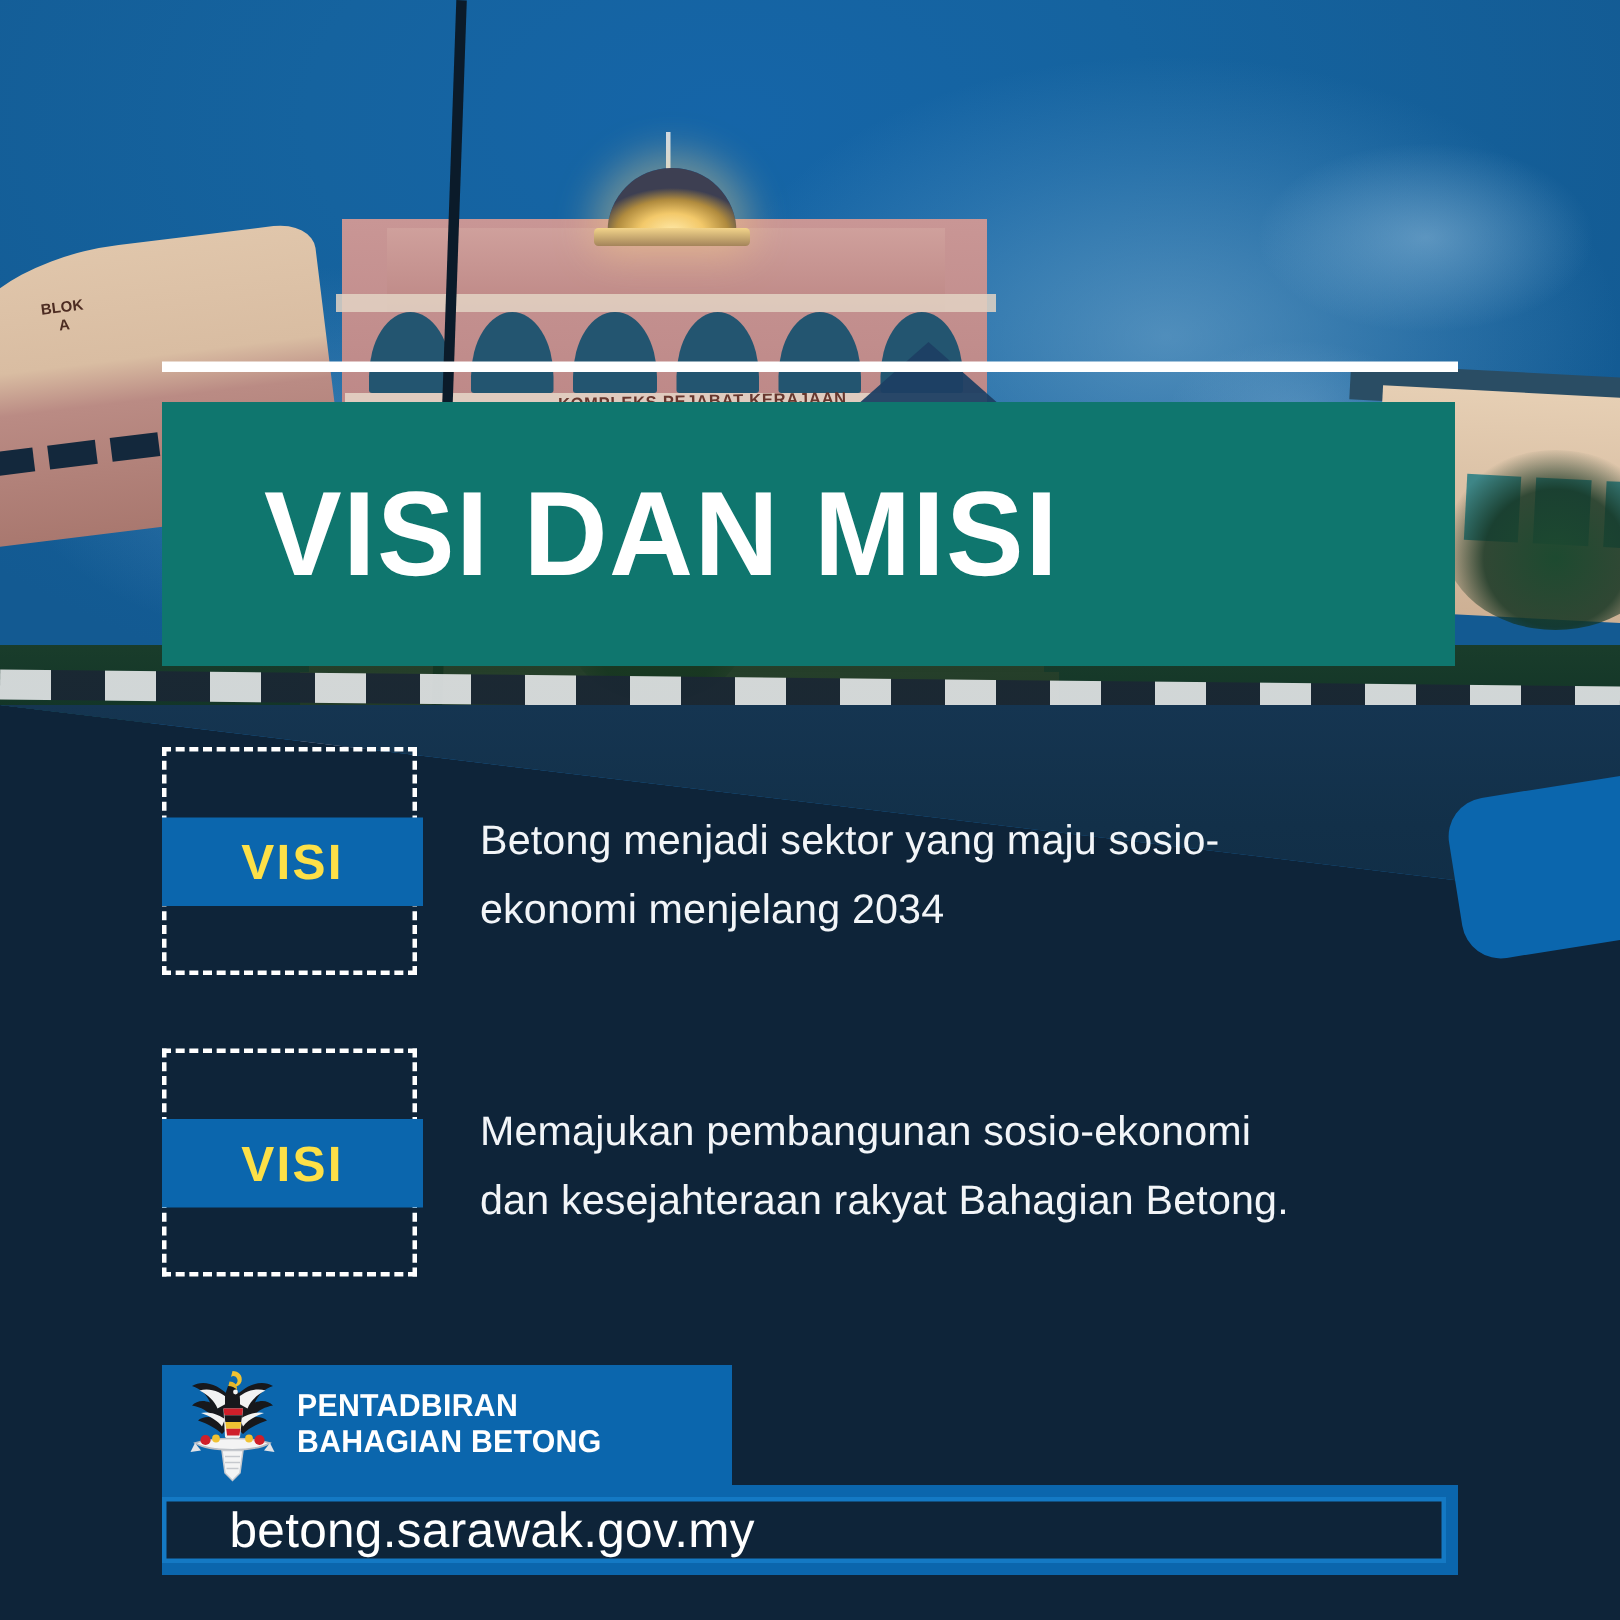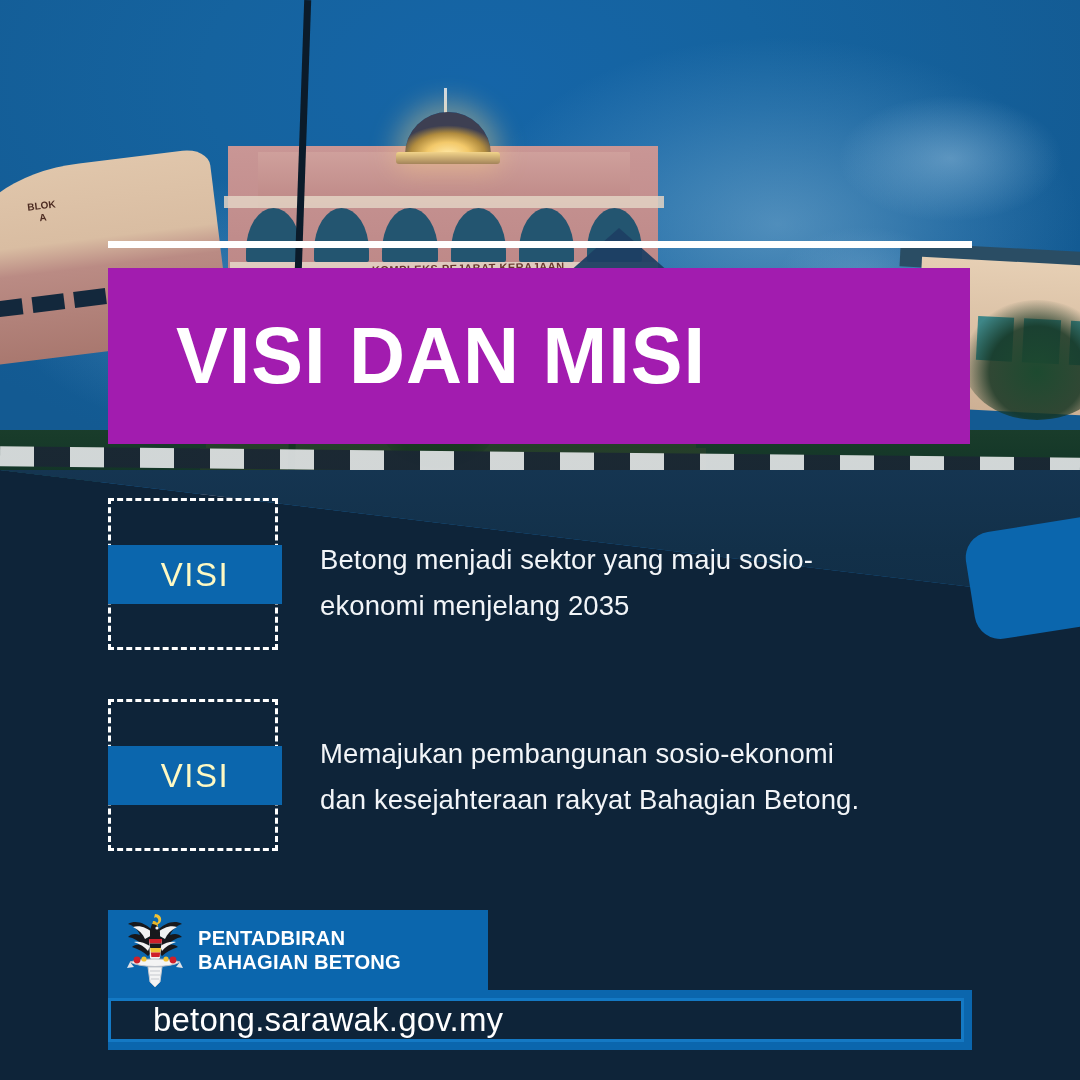--- a/index.html
+++ b/index.html
@@ -234,21 +234,21 @@
   .title-rule {
     position:absolute;
     left:108px; top:241px;
     width:864px; height:7px;
     background:#ffffff;
   }
   .title-banner {
     position:absolute;
     left:108px; top:268px;
     width:862px; height:176px;
-    background:#a21caf;
+    background:#0f766e;
     display:flex;
     align-items:center;
   }
   .title-text {
     color:#ffffff;
     font-size:80px;
     font-weight:bold;
     letter-spacing:1px;
     margin-left:68px;
     line-height:1;
@@ -272,23 +272,23 @@
     position:absolute;
     left:-3px;
     top:44px;
     width:174px; height:59px;
     background:#0b66ad;
     display:flex;
     align-items:center;
     justify-content:center;
   }
   .badge-label {
-    color:#fef9c3;
+    color:#fde047;
     font-size:33px;
-    font-weight:normal;
+    font-weight:bold;
     letter-spacing:1.5px;
     line-height:1;
   }
 
   .body-text {
     position:absolute;
     left:320px;
     width:560px;
     color:#f2f5f8;
     font-size:27.5px;
@@ -427,21 +427,21 @@
   <div class="title-banner">
     <div class="title-text">VISI DAN MISI</div>
   </div>
 
   <div class="section" id="sec-visi">
     <div class="badge-wrap">
       <div class="badge-bar">
         <span class="badge-label">VISI</span>
       </div>
     </div>
-    <div class="body-text" id="txt-visi">Betong menjadi sektor yang maju sosio-ekonomi menjelang 2035</div>
+    <div class="body-text" id="txt-visi">Betong menjadi sektor yang maju sosio-ekonomi menjelang 2034</div>
   </div>
 
   <div class="section" id="sec-misi">
     <div class="badge-wrap">
       <div class="badge-bar">
         <span class="badge-label">VISI</span>
       </div>
     </div>
     <div class="body-text" id="txt-misi">Memajukan pembangunan sosio-ekonomi dan kesejahteraan rakyat Bahagian Betong.</div>
   </div>

